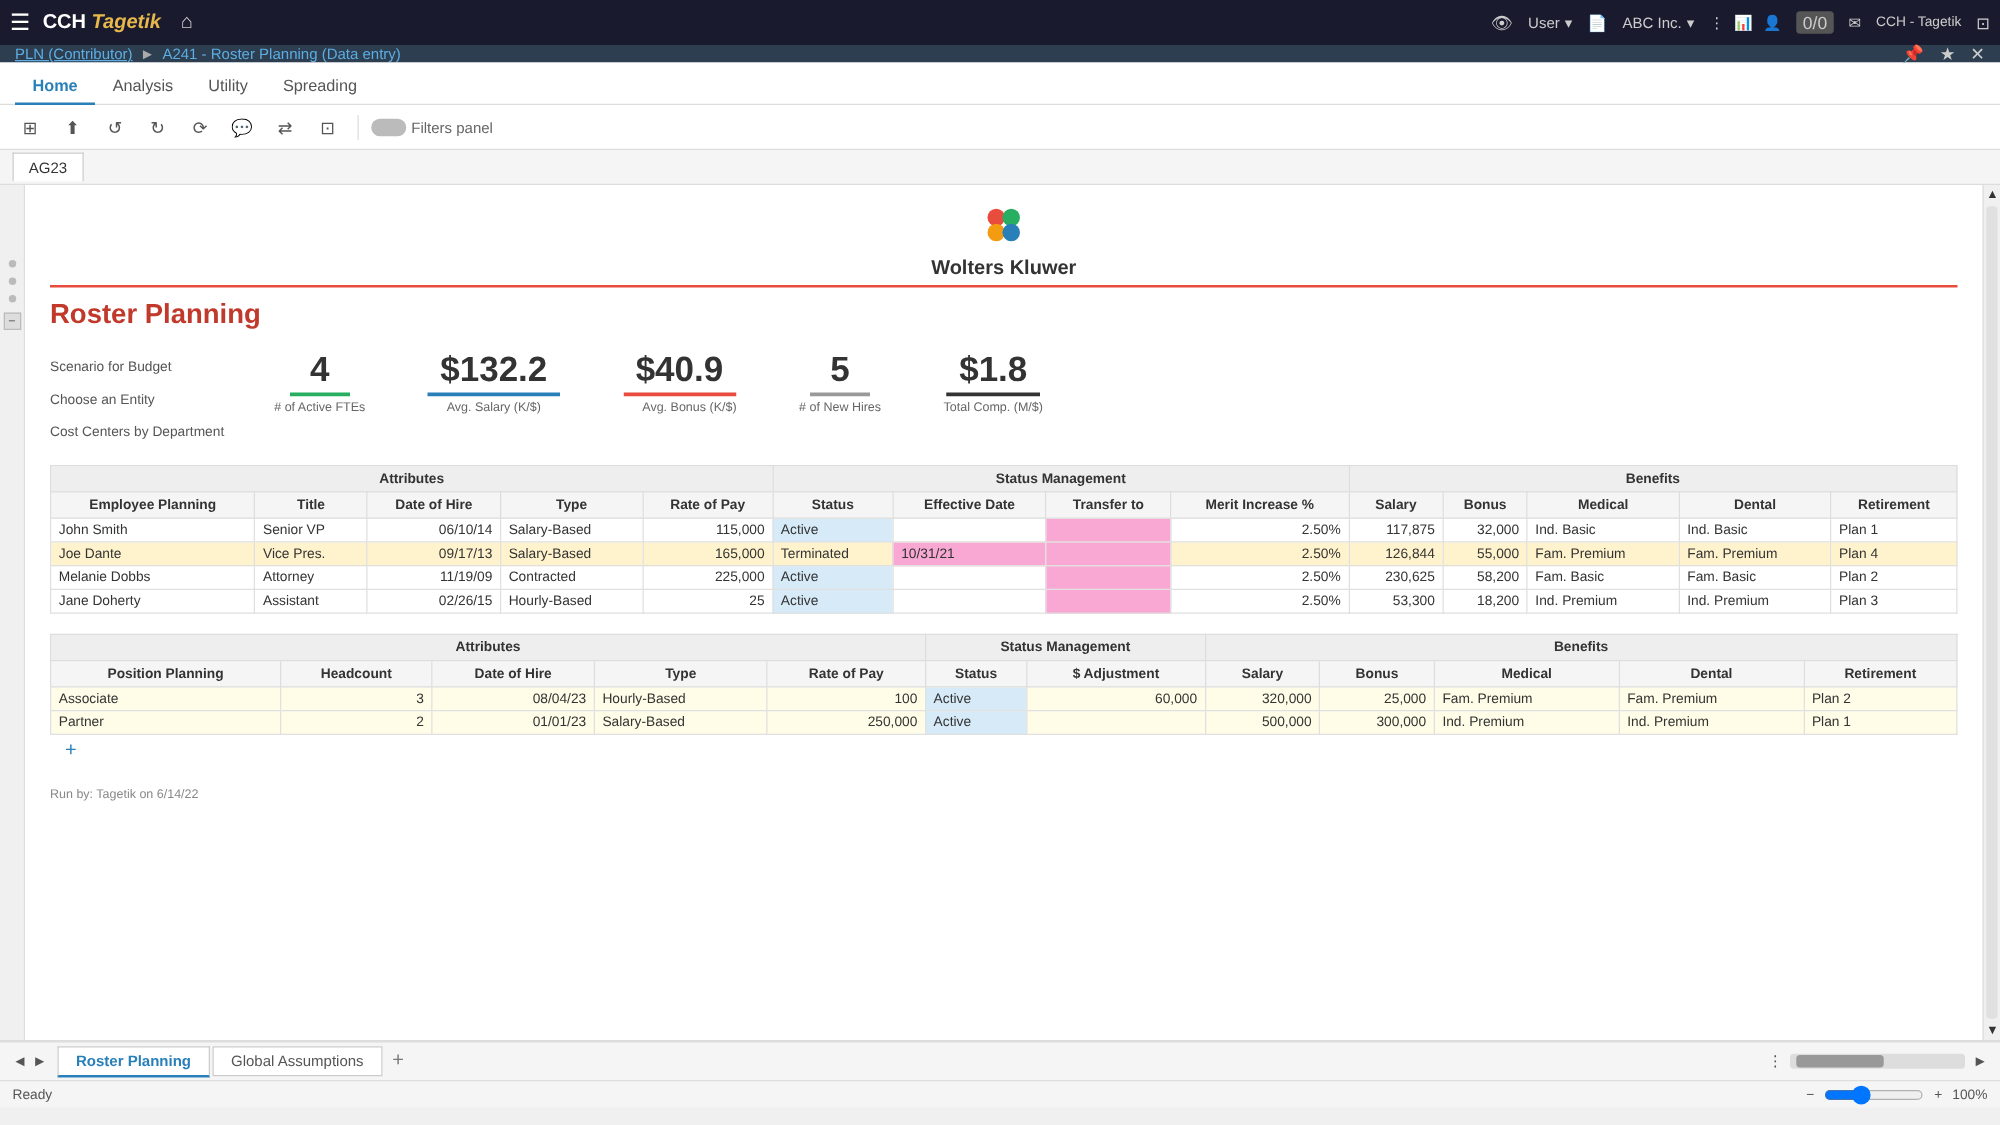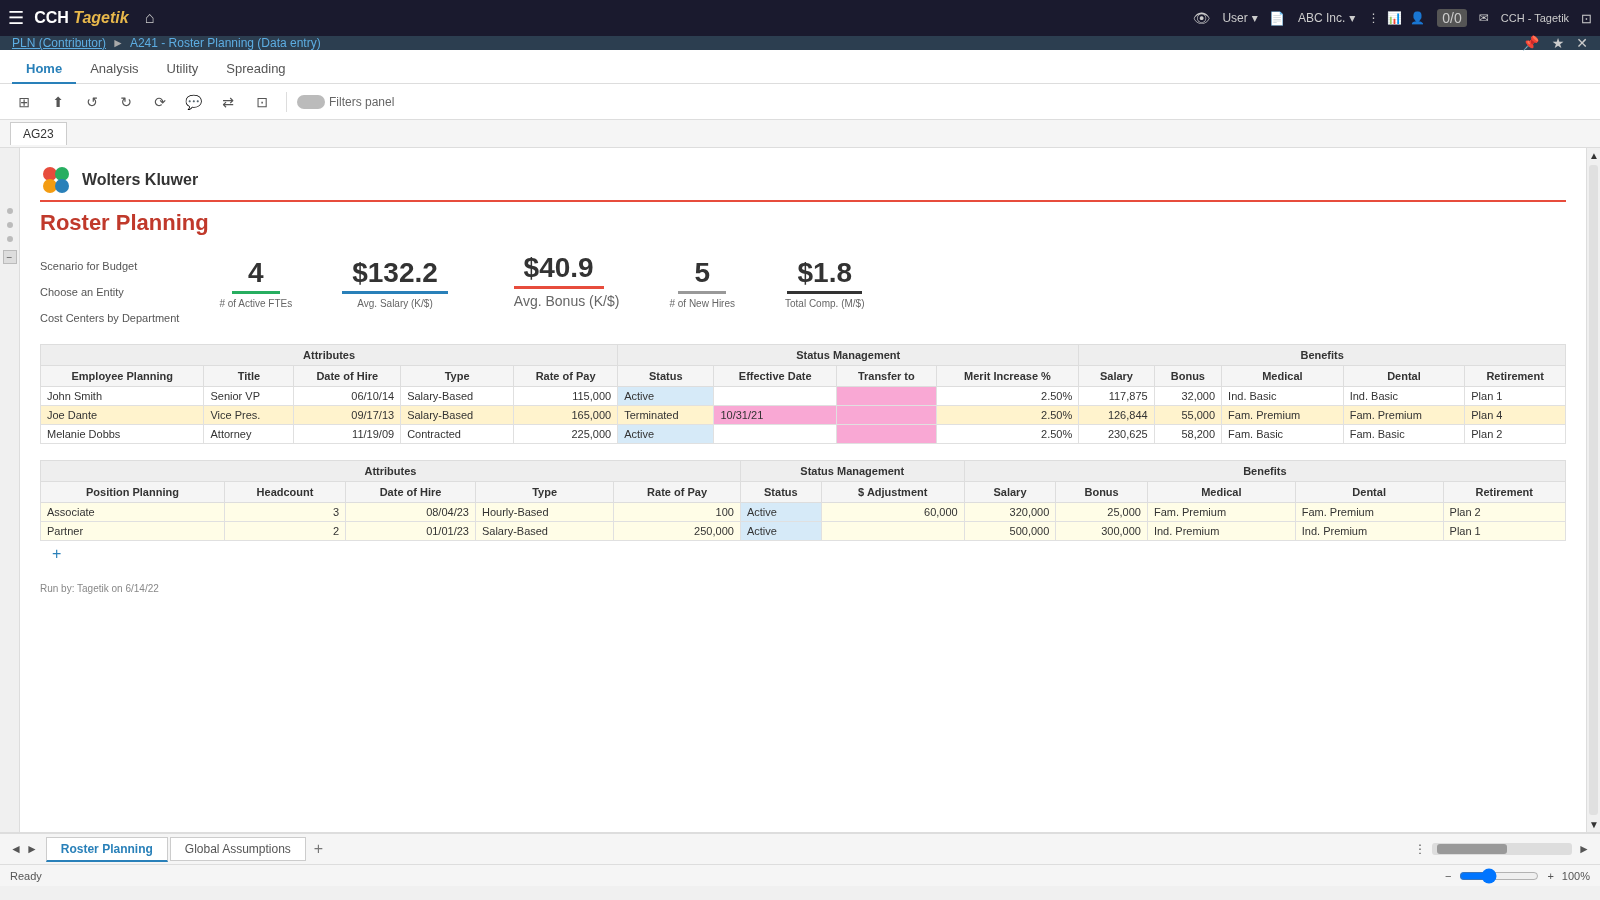--- a/index.html
+++ b/index.html
@@ -39,21 +39,21 @@
 
     
     .left-sidebar { width: 20px; background: #f0f0f0; border-right: 1px solid #ddd; display: flex; flex-direction: column; align-items: center; padding-top: 60px; gap: 8px; }
     .sidebar-dot { width: 6px; height: 6px; background: #bbb; border-radius: 50%; }
     .sidebar-minus { width: 14px; height: 14px; background: #ddd; border: 1px solid #bbb; display: flex; align-items: center; justify-content: center; font-size: 10px; cursor: pointer; color: #555; }
 
     
     .report-area { flex: 1; padding: 16px 20px; overflow-y: auto; overflow-x: auto; }
 
     
-    .company-header { display: flex; align-items: center; gap: 10px; margin-bottom: 4px; }
+    .company-header { display: flex; align-items: center; gap: 10px; margin-bottom: 4px; flex-direction: column; }
     .company-name { font-size: 16px; font-weight: bold; color: #333; }
     .header-line { border: none; border-top: 2px solid #e74c3c; margin-bottom: 8px; width: 100%; }
 
     
     .report-title { font-size: 22px; font-weight: bold; color: #c0392b; margin-bottom: 16px; }
 
     
     .table-section { margin-bottom: 16px; }
     table { border-collapse: collapse; font-size: 11px; width: 100%; }
     th { background: #f5f5f5; border: 1px solid #ddd; padding: 4px 6px; text-align: center; font-weight: bold; color: #333; }
@@ -200,21 +200,21 @@
           <span style="font-size:10px; color:#666; margin-top:4px;"># of Active FTEs</span>
         </div>
 
         <div style="display:flex; flex-direction:column; align-items:center;">
           <span style="font-size:28px; font-weight:bold; color:#333; border-bottom:3px solid #2980b9; padding-bottom:2px; padding-left:10px; padding-right:10px;">$132.2</span>
           <span style="font-size:10px; color:#666; margin-top:4px;">Avg. Salary (K/$)</span>
         </div>
 
         <div style="display:flex; flex-direction:column; align-items:center;">
           <span style="font-size:28px; font-weight:bold; color:#333; border-bottom:3px solid #e74c3c; padding-bottom:2px; padding-left:10px; padding-right:10px;">$40.9</span>
-          <span style="font-size:14px; color:#666; margin-top:4px;margin-left:16px;">Avg. Bonus (K/$)</span>
+          <span style="font-size:10px; color:#666; margin-top:4px;margin-left:16px;">Avg. Bonus (K/$)</span>
         </div>
 
         <div style="display:flex; flex-direction:column; align-items:center;">
           <span style="font-size:28px; font-weight:bold; color:#333; border-bottom:3px solid #999; padding-bottom:2px; padding-left:16px; padding-right:16px;">5</span>
           <span style="font-size:10px; color:#666; margin-top:4px;"># of New Hires</span>
         </div>
 
         <div style="display:flex; flex-direction:column; align-items:center;">
           <span style="font-size:28px; font-weight:bold; color:#333; border-bottom:3px solid #333; padding-bottom:2px; padding-left:10px; padding-right:10px;">$1.8</span>
           <span style="font-size:10px; color:#666; margin-top:4px;">Total Comp. (M/$)</span>
@@ -289,20 +289,36 @@
               <td class="cell-blue">Active</td>
               <td></td>
               <td class="cell-blue-light"></td>
               <td class="td-right">2.50%</td>
               <td class="td-right">230,625</td>
               <td class="td-right">58,200</td>
               <td>Fam. Basic</td>
               <td>Fam. Basic</td>
               <td>Plan 2</td>
             </tr>
+            <tr>
+              <td>Jane Doherty</td>
+              <td>Assistant</td>
+              <td class="td-center">02/26/15</td>
+              <td>Hourly-Based</td>
+              <td class="td-right">25</td>
+              <td class="cell-blue">Active</td>
+              <td></td>
+              <td class="cell-blue-light"></td>
+              <td class="td-right">2.50%</td>
+              <td class="td-right">53,300</td>
+              <td class="td-right">18,200</td>
+              <td>Ind. Premium</td>
+              <td>Ind. Premium</td>
+              <td>Plan 3</td>
+            </tr>
           </tbody>
       </table>
     </div>
 
     <div class="table-section" style="margin-top:10px;">
       <table>
         <thead>
           <tr>
             <th colspan="5" class="th-group">Attributes</th>
             <th colspan="2" class="th-group">Status Management</th>

